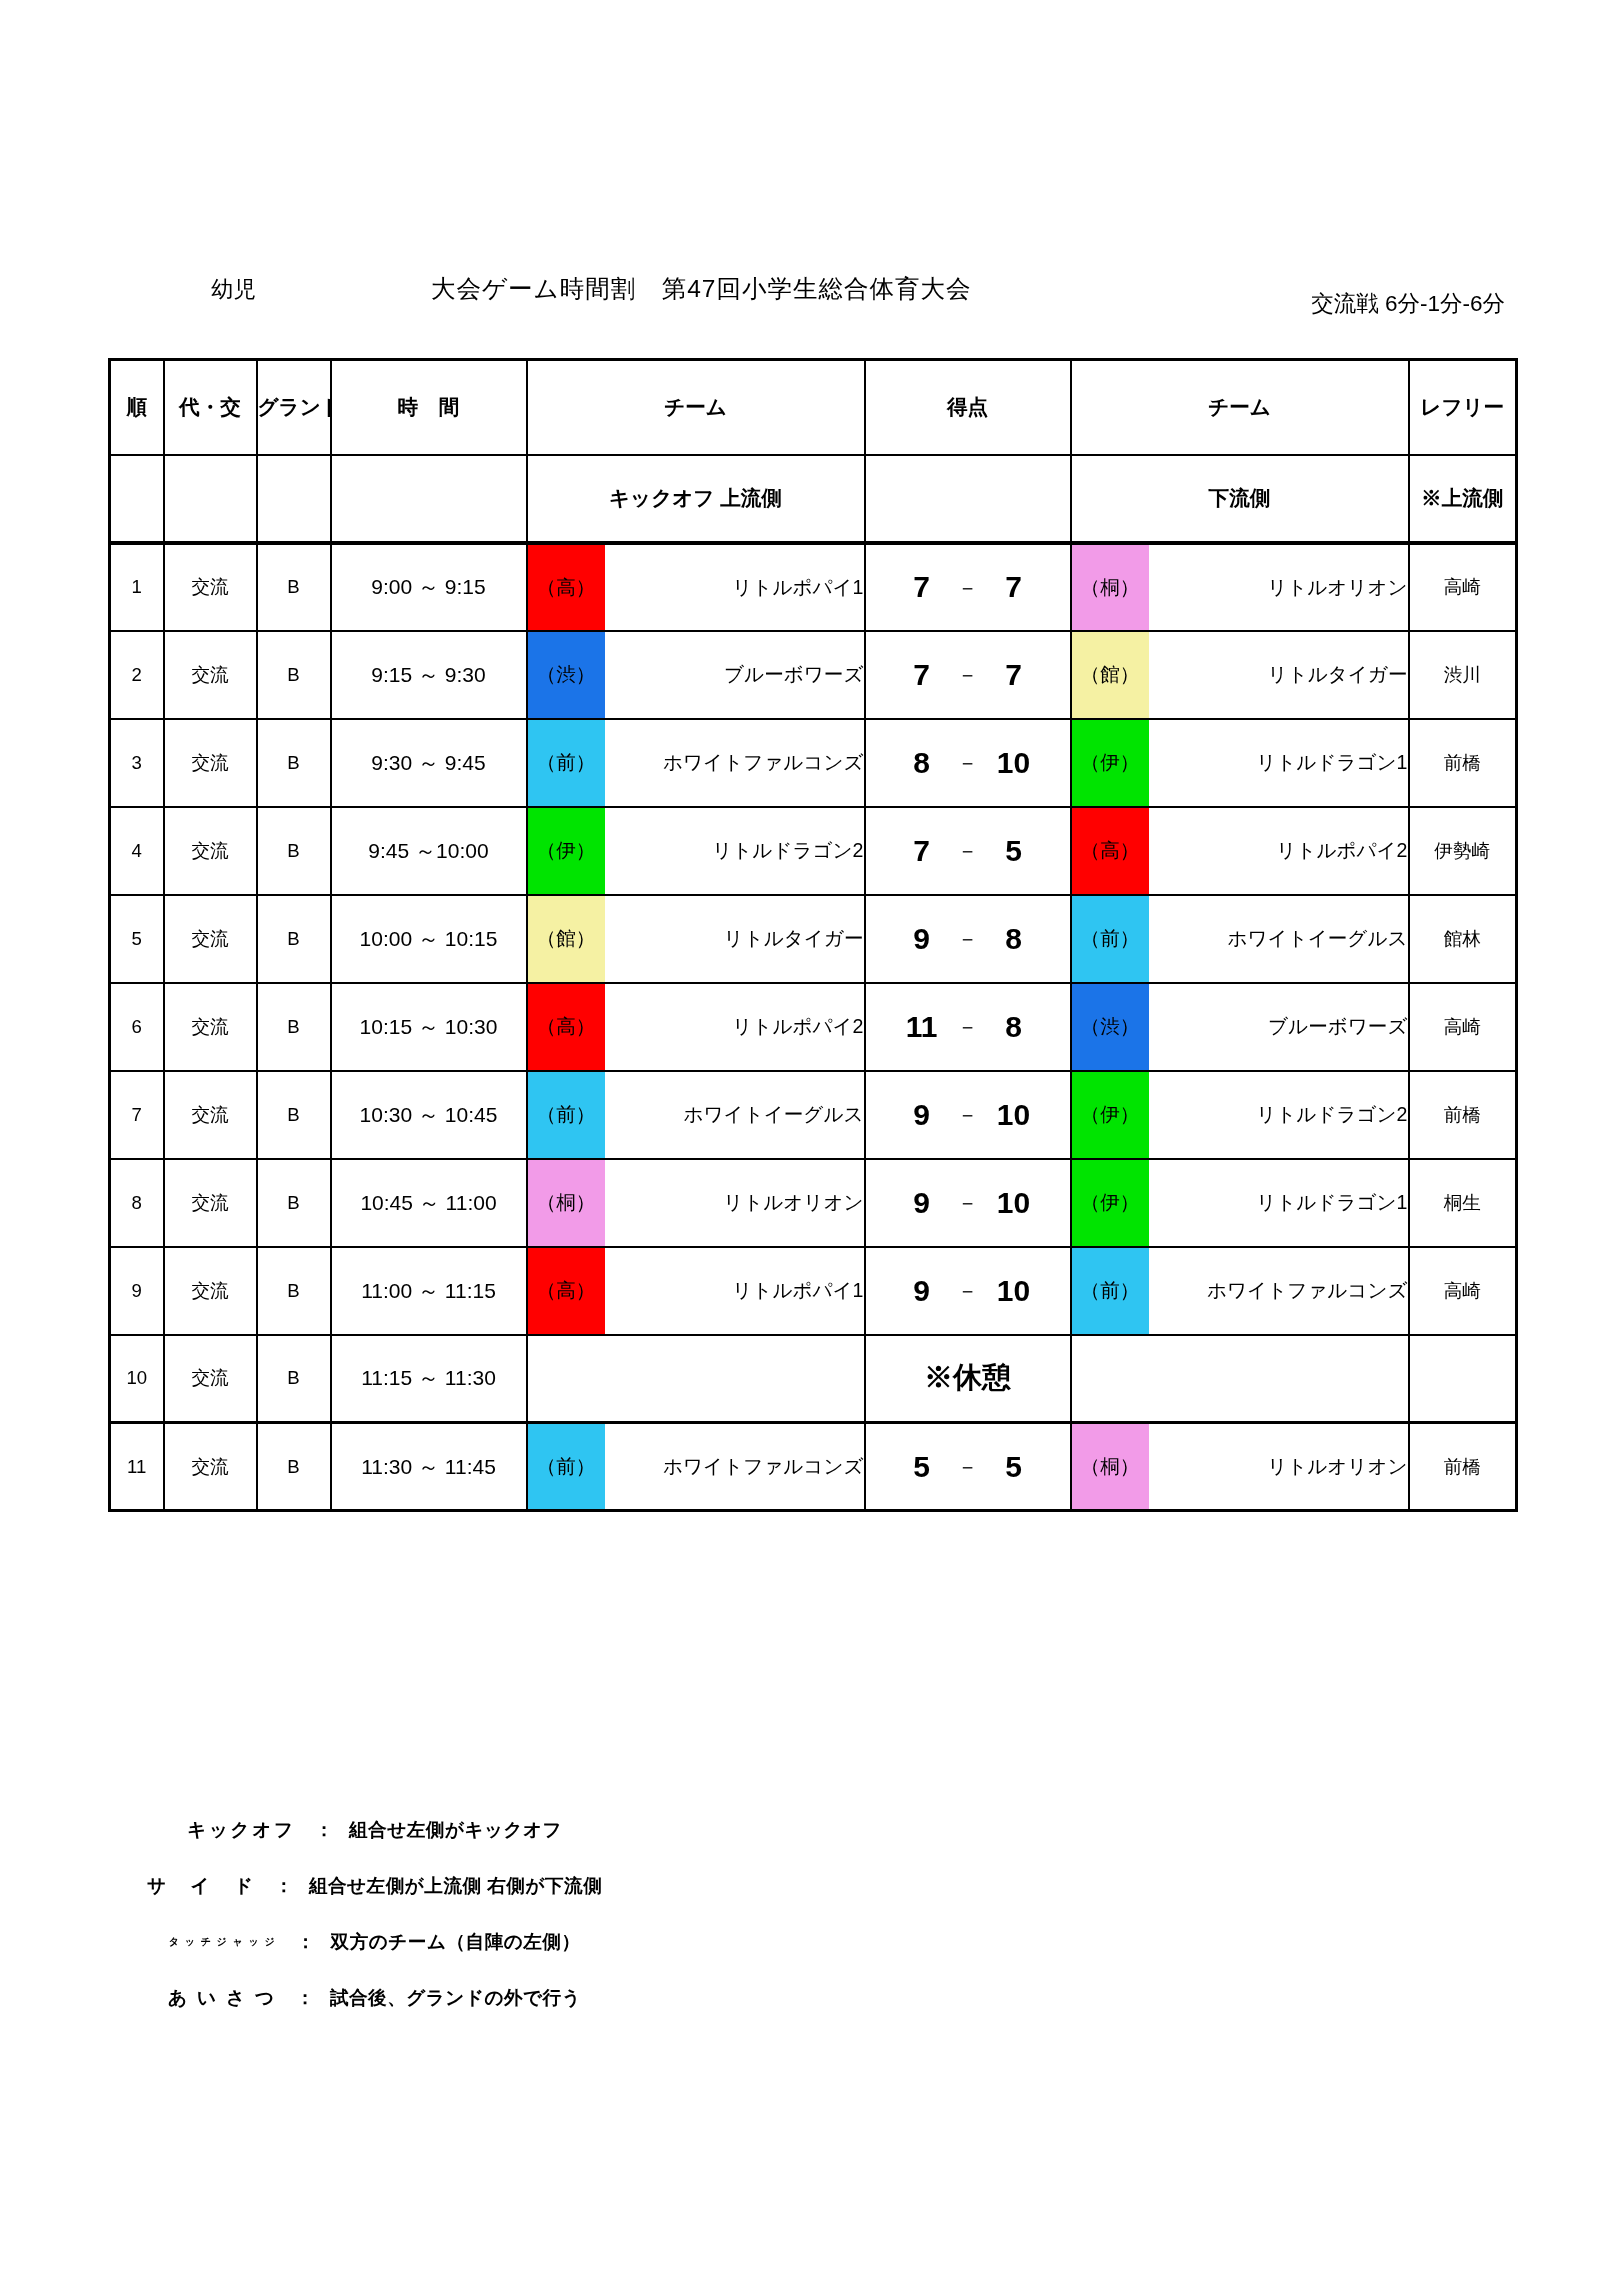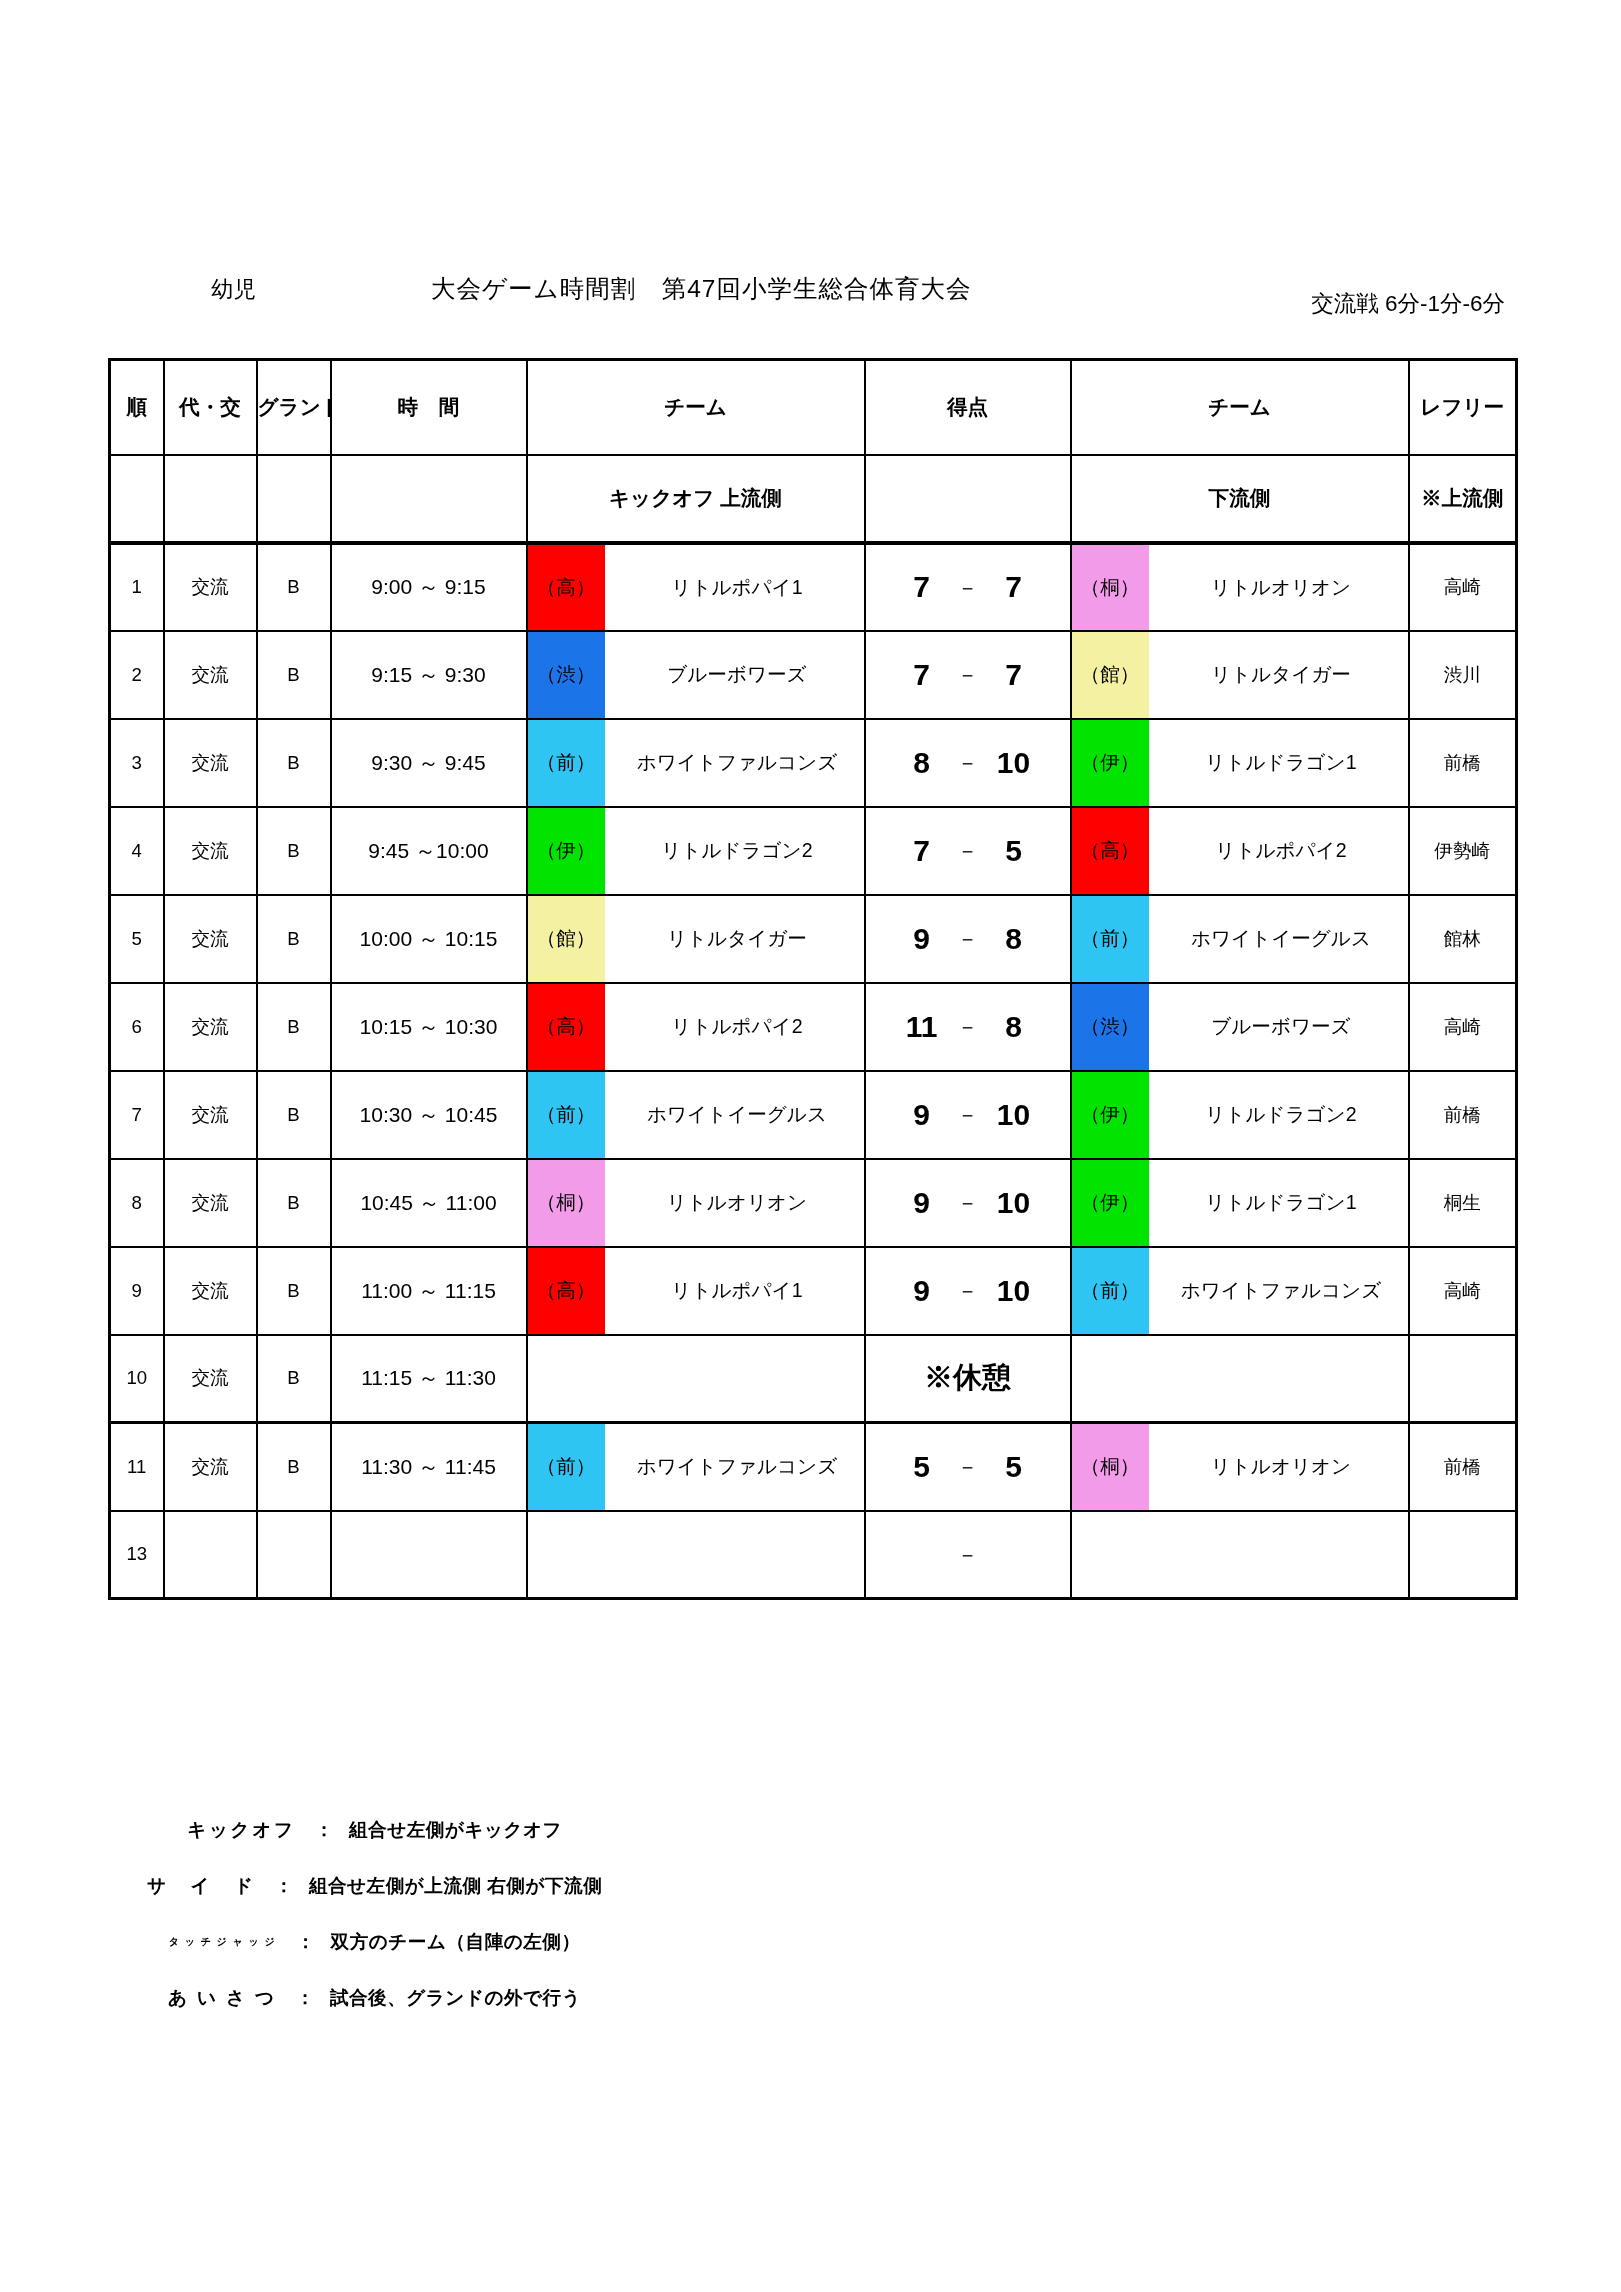--- a/index.html
+++ b/index.html
@@ -28,21 +28,21 @@
   .schedule thead tr.h2 { height:88px; }
   .schedule tbody tr { height:88px; }
   .schedule thead th { font-size:20.6px; font-weight:bold; }
   th.hd-ground { font-size:13.7px; font-weight:normal; }
   th.hd-refnote { font-size:15.7px; }
   tr.h2 th { border-bottom:4.9px solid #000; }
 
   td.c-no, td.c-cat, td.c-ground, td.c-ref { font-size:18.6px; }
   td.c-time { font-size:21px; }
   td.c-tag  { font-size:19.6px; border-right:0 !important; padding:0; }
-  td.c-name { font-size:19.6px; border-left:0 !important; text-align:center; padding-left:5.9px;margin-top:12px; }
+  td.c-name { font-size:19.6px; border-left:0 !important; text-align:right; padding-left:5.9px;margin-top:12px; }
   td.c-score { padding:0 25.5px; }
   .score-wrap { display:flex; justify-content:space-between; align-items:center; }
   .s-num { font-size:30px; font-weight:bold; width:61px; text-align:center; }
   .s-mid { font-size:21.6px; text-align:center; flex:1; }
   .s-mid.break-text { font-size:29px; font-weight:bold; }
 
   
   tbody tr:nth-child(10) td { border-bottom-width:3.9px; }
   tbody tr:nth-child(13) td { border-bottom-width:3.9px; }
 
@@ -291,38 +291,20 @@
       <div class="score-wrap">
         <span class="s-num">5</span>
         <span class="s-mid">－</span>
         <span class="s-num">5</span>
       </div>
     </td>
     <td class="c-tag" style="background: rgb(242, 155, 232);">（桐）</td>
     <td class="c-name">リトルオリオン</td>
     <td class="c-ref">前橋</td>
   </tr>
-      <tr>
-    <td class="c-no">13</td>
-    <td class="c-cat"></td>
-    <td class="c-ground"></td>
-    <td class="c-time"></td>
-    <td class="c-tag"></td>
-    <td class="c-name"></td>
-    <td class="c-score">
-      <div class="score-wrap">
-        <span class="s-num"></span>
-        <span class="s-mid">－</span>
-        <span class="s-num"></span>
-      </div>
-    </td>
-    <td class="c-tag"></td>
-    <td class="c-name"></td>
-    <td class="c-ref"></td>
-  </tr>
     </tbody>
 </table>
 
 <div class="notes">
   <div class="note-line">
     <span class="note-label">キックオフ</span>
     <span class="note-colon">：</span>
     <span class="note-text">組合せ左側がキックオフ</span>
   </div>
   <div class="note-line">

